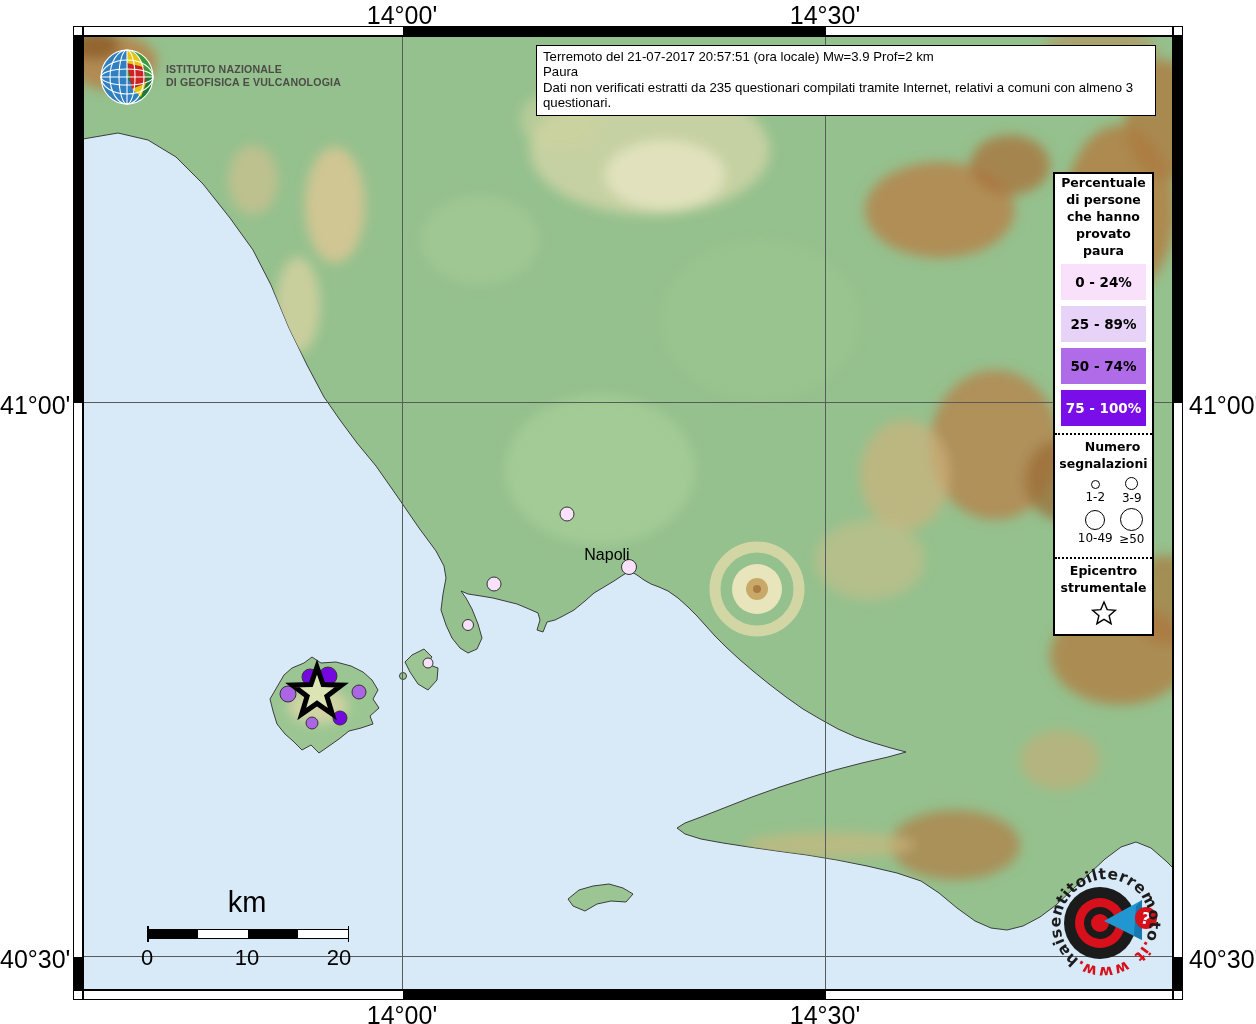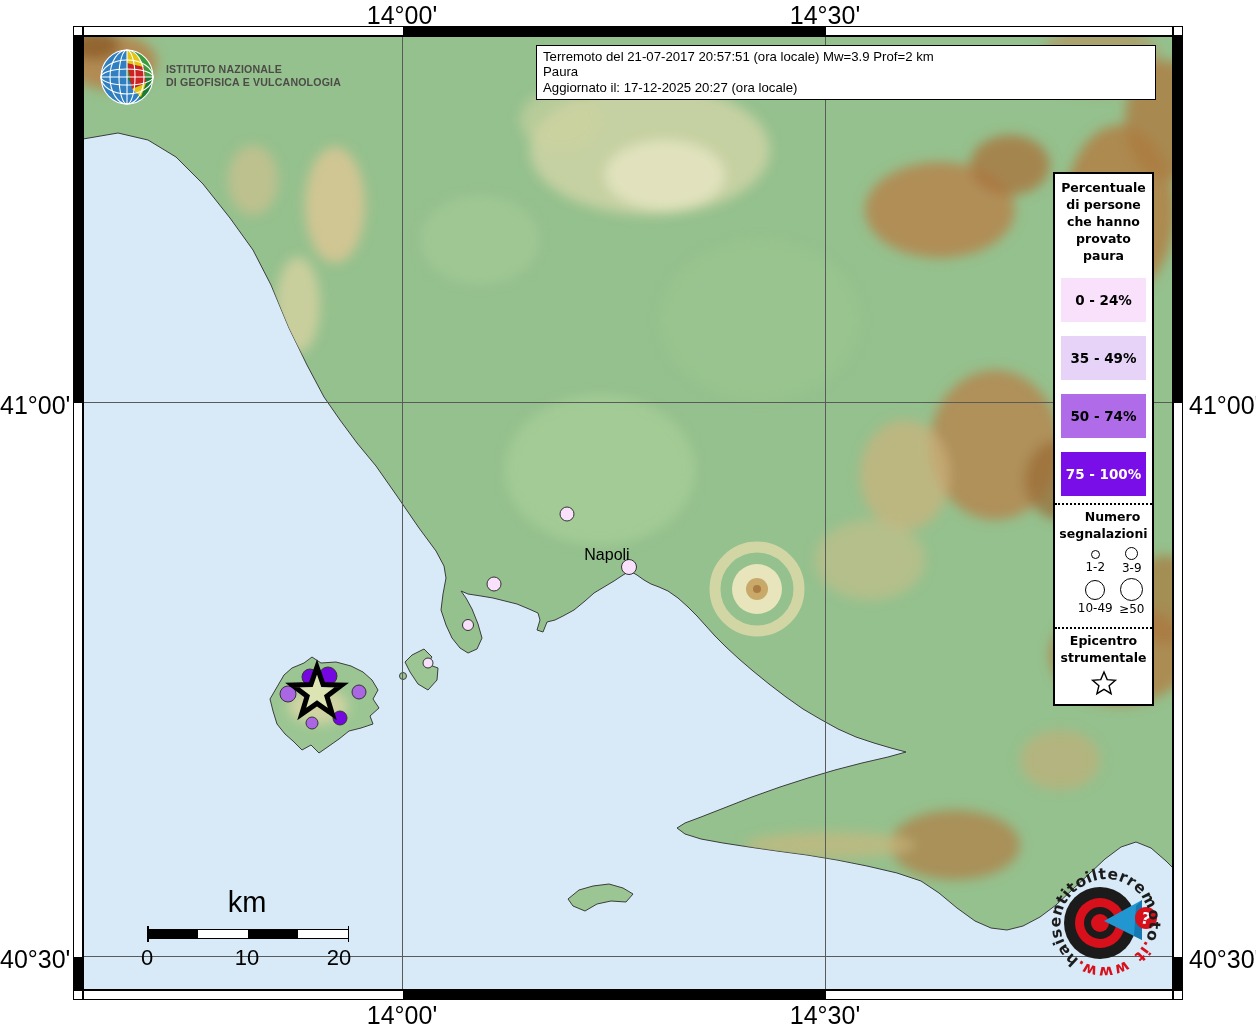--- a/index.html
+++ b/index.html
@@ -23,22 +23,22 @@
   
   #ingv{position:absolute;left:98px;top:45px;display:flex;align-items:center;}
   #ingv-text{margin-left:10px;color:#4c4b47;font-weight:bold;font-size:11.5px;line-height:13px;
      letter-spacing:.2px;font-family:"Liberation Sans",sans-serif;
      transform:scaleX(.92);transform-origin:left center;}
   
   #legend{position:absolute;left:1053px;top:172px;width:101px;background:#fff;
      border:2px solid #000;box-sizing:border-box;font-family:"DejaVu Sans",sans-serif;
      text-align:center;color:#000;}
   .lg-title{font-weight:bold;font-size:12.5px;line-height:17px;}
-  .lg-title.first{padding-top:5px;}
-  .swatch{margin:14px 6px 6px 6px;height:44px;display:flex;align-items:center;justify-content:center;
+  .lg-title.first{}
+  .swatch{margin:5px 6px 6px 6px;height:36px;display:flex;align-items:center;justify-content:center;
      font-weight:bold;font-size:13.5px;}
   .lg-div{border-top:2px dotted #000;margin-top:7px;}
   .size-grid{display:flex;flex-wrap:wrap;padding:2px 2px 4px 2px;margin-left:20px;}
   .size-cell{width:50%;box-sizing:border-box;display:flex;flex-direction:column;align-items:center;}
   .size-circle{border:1.4px solid #000;border-radius:50%;background:#fff;}
   .size-label{font-size:12px;margin-top:1px;}
   #legend-star-svg{display:block;margin:2px auto 6px auto;}
   
   #scalebar{position:absolute;left:120px;top:886px;width:260px;color:#000;}
   #sb-unit{text-align:center;font-size:29px;margin-left:-6px;}
@@ -172,21 +172,21 @@
 <div class="coord" style="left:352px;top:1001px;width:100px;text-align:center;">14°00'</div>
 <div class="coord" style="left:775px;top:1001px;width:100px;text-align:center;">14°30'</div>
 <div class="coord" style="left:0px;top:391px;width:68px;text-align:right;">41°00'</div>
 <div class="coord" style="left:0px;top:945px;width:68px;text-align:right;">40°30'</div>
 <div class="coord" style="left:1189px;top:391px;">41°00'</div>
 <div class="coord" style="left:1189px;top:945px;">40°30'</div>
 
 <div id="title-box">
   <div>Terremoto del 21-07-2017 20:57:51 (ora locale) Mw=3.9 Prof=2 km</div>
   <div>Paura</div>
-  <div>Aggiornato il: 17-12-2025 20:27 (ora locale)</div>
+  <div>Dati non verificati estratti da 235 questionari compilati tramite Internet, relativi a comuni con almeno 3 questionari.</div>
 </div>
 
 <div id="ingv">
   <svg width="58" height="62" viewBox="0 0 58 62">
     <ellipse cx="29" cy="32" rx="26" ry="27" fill="#2f7fc1"></ellipse>
     <path d="M29 5 A26 27 0 0 1 55 32 L29 32 Z" fill="#3a9c3a"></path>
     <path d="M29 32 L55 32 A26 27 0 0 1 43 55 Z" fill="#1b7a34"></path>
     <path d="M29 18 L46 22 L48 38 L34 44 Z" fill="#cc2222"></path>
     <path d="M29 5 L29 18 L46 22 A26 27 0 0 0 29 5 Z" fill="#e8c412"></path>
     <path d="M34 44 L48 38 L43 52 Z" fill="#e8c412"></path>
@@ -207,21 +207,21 @@
 </div>
 
 <div id="legend">
   <div class="lg-title first">Percentuale</div>
   <div class="lg-title">di persone</div>
   <div class="lg-title">che hanno</div>
   <div class="lg-title">provato</div>
   <div class="lg-title">paura</div>
 
   <div class="swatch" style="background: rgb(249, 225, 251); color: rgb(0, 0, 0);">0 - 24%</div>
-  <div class="swatch" style="background: rgb(230, 211, 247); color: rgb(0, 0, 0);">35 - 49%</div>
+  <div class="swatch" style="background: rgb(230, 211, 247); color: rgb(0, 0, 0);">25 - 89%</div>
   <div class="swatch" style="background: rgb(176, 108, 232); color: rgb(0, 0, 0);">50 - 74%</div>
   <div class="swatch" style="background: rgb(122, 14, 232); color: rgb(255, 255, 255);">75 - 100%</div>
 
   <div class="lg-div"></div>
   <div class="lg-title" style="padding-top:3px;padding-left:18px;">Numero</div>
   <div class="lg-title">segnalazioni</div>
 
   <div class="size-grid">
     <div class="size-cell">
       <div class="size-circle" style="width:7px;height:7px;margin-top:6px;"></div>

